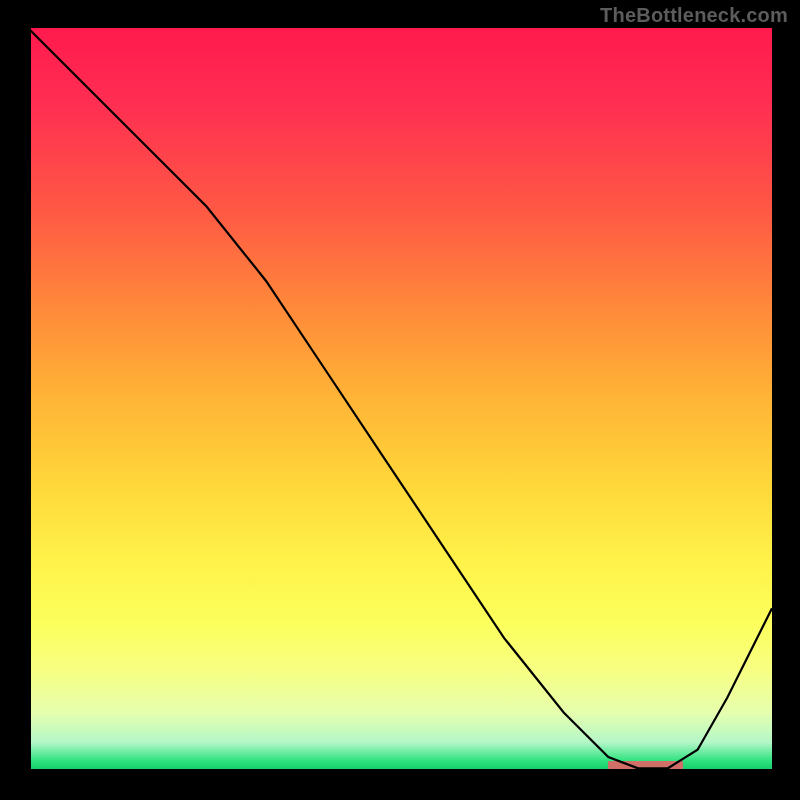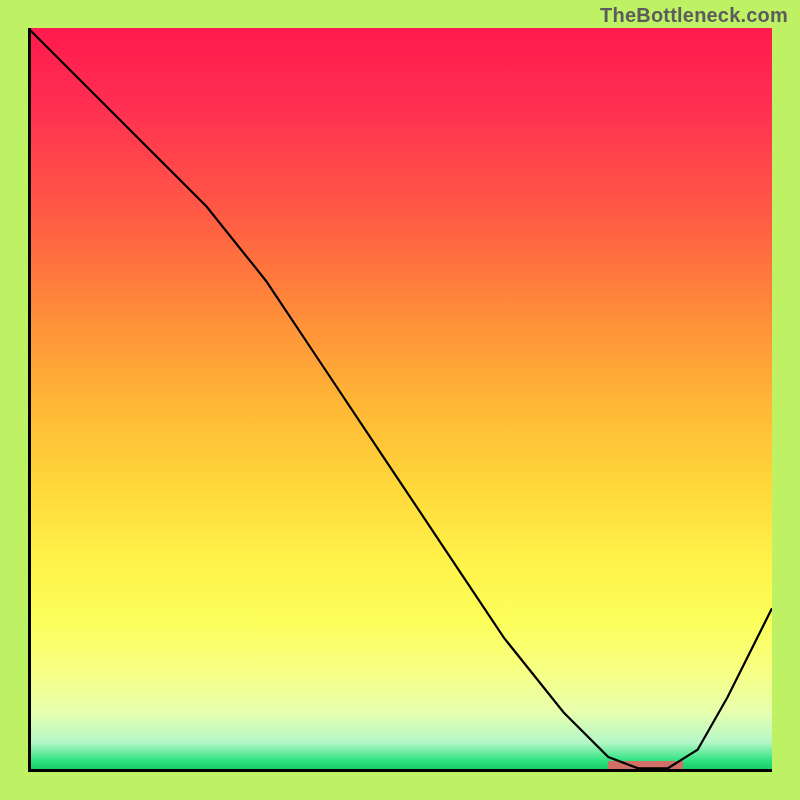--- a/index.html
+++ b/index.html
@@ -1,21 +1,21 @@
 <!DOCTYPE html>
 <html><head>
 <meta charset="utf-8">
 <style>
   * { margin: 0; padding: 0; box-sizing: border-box; }
   html, body { width: 800px; height: 800px; background: #ffffff; }
   .container {
     width: 800px;
     height: 800px;
     position: relative;
-    background: #bef264;
+    background: #000000;
   }
   .watermark {
     position: absolute;
     top: 4px;
     right: 12px;
     font-family: Arial, Helvetica, sans-serif;
     font-size: 20px;
     font-weight: 600;
     color: #5c5c5c;
     letter-spacing: 0.2px;

